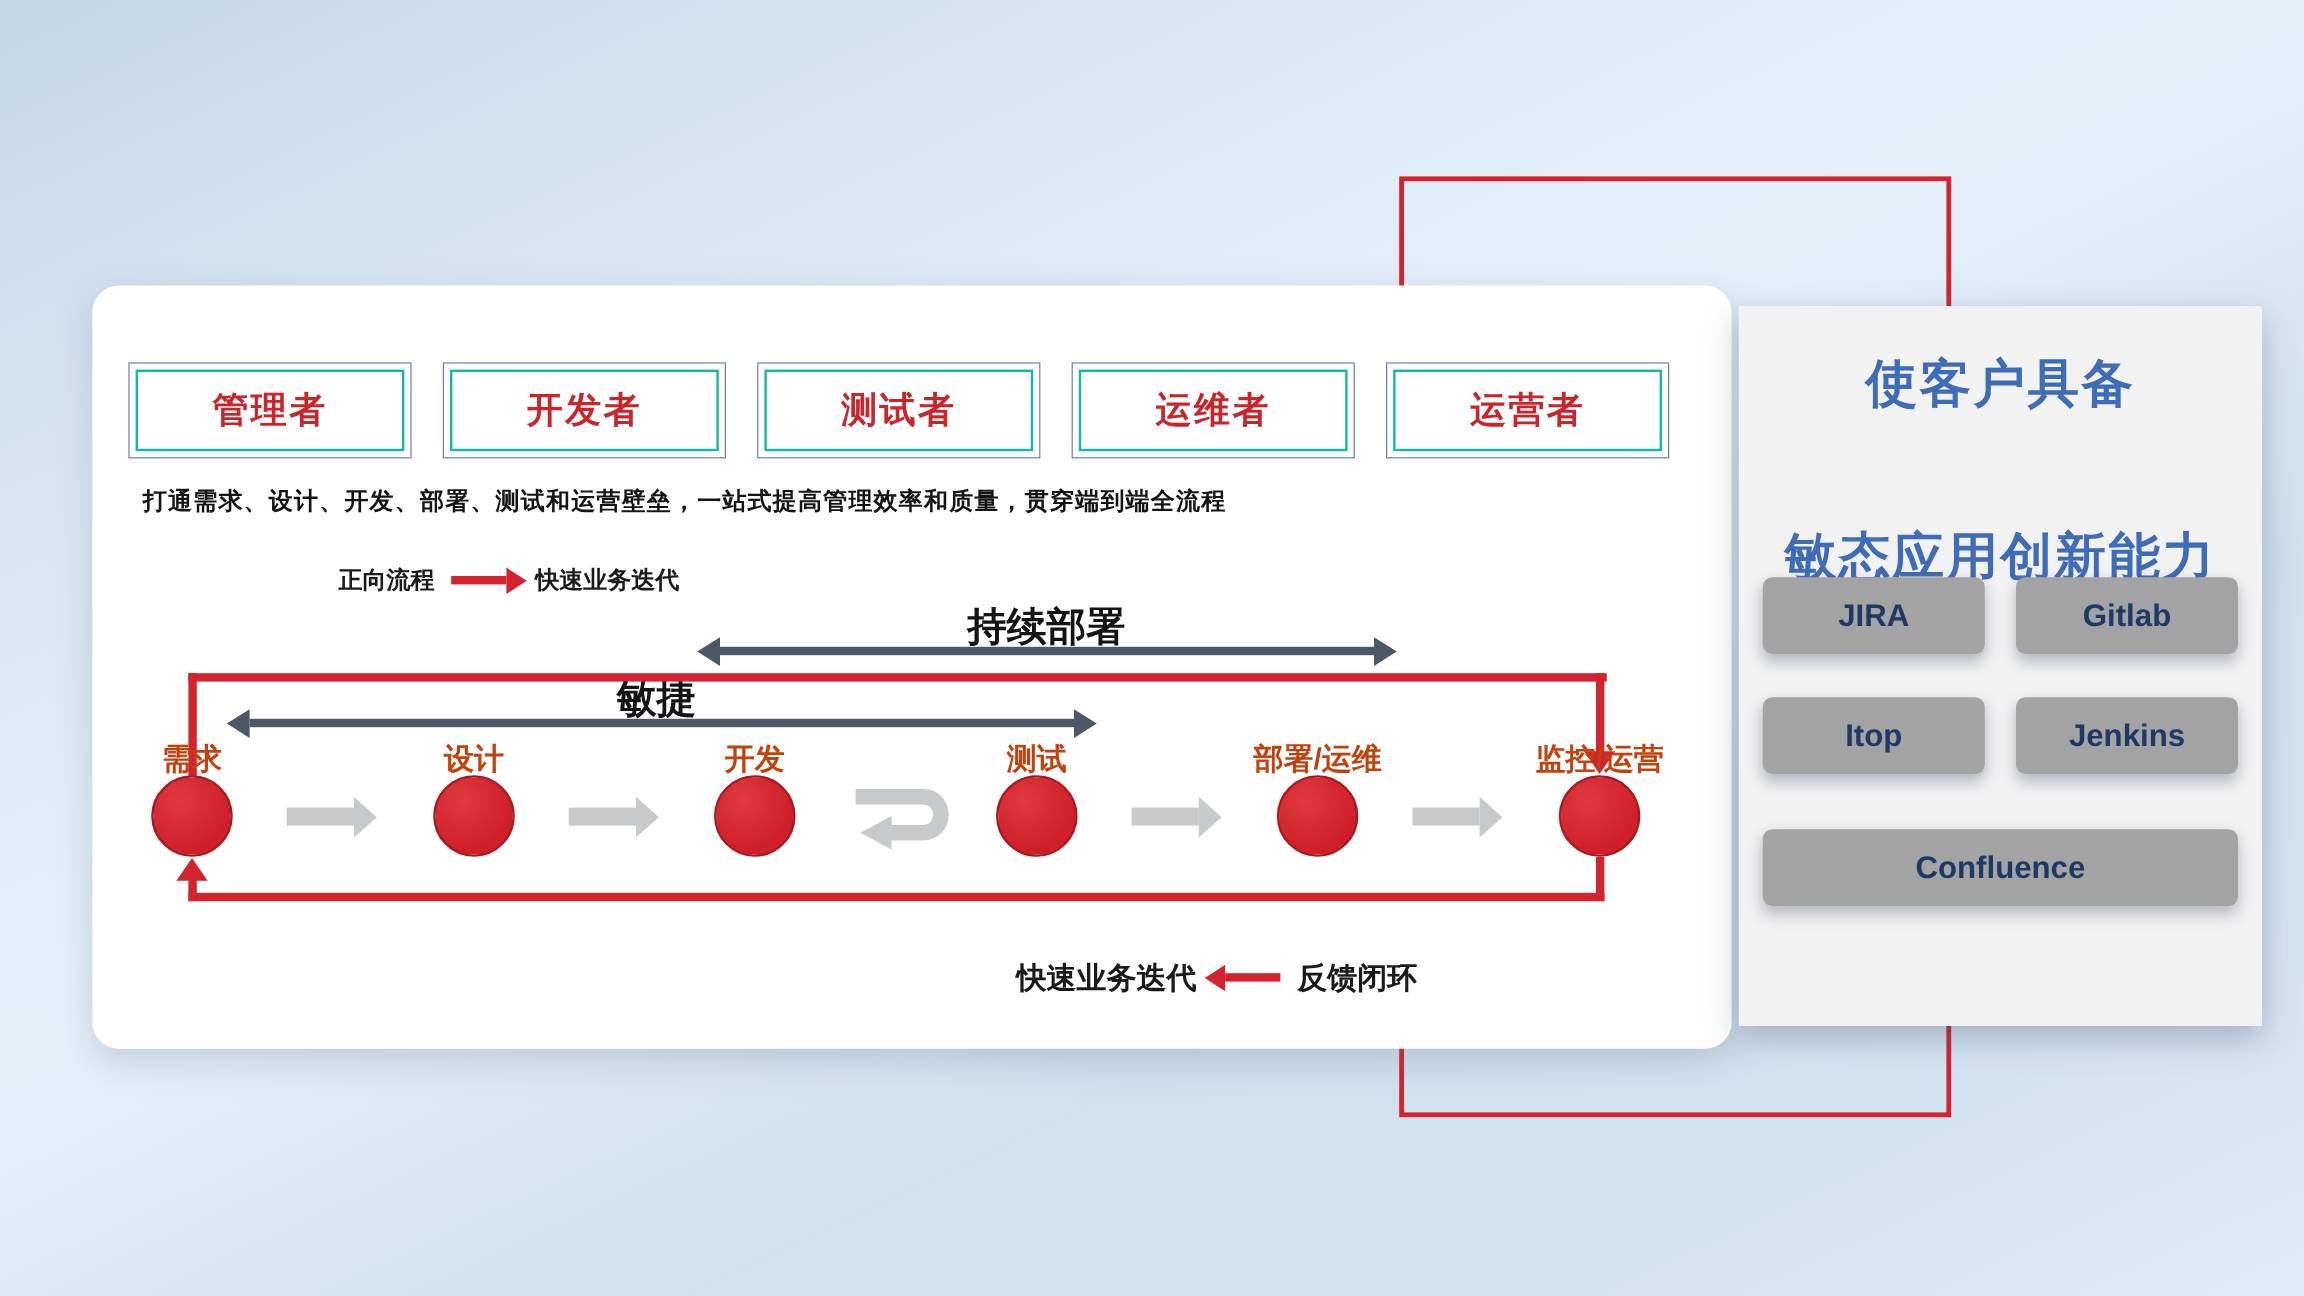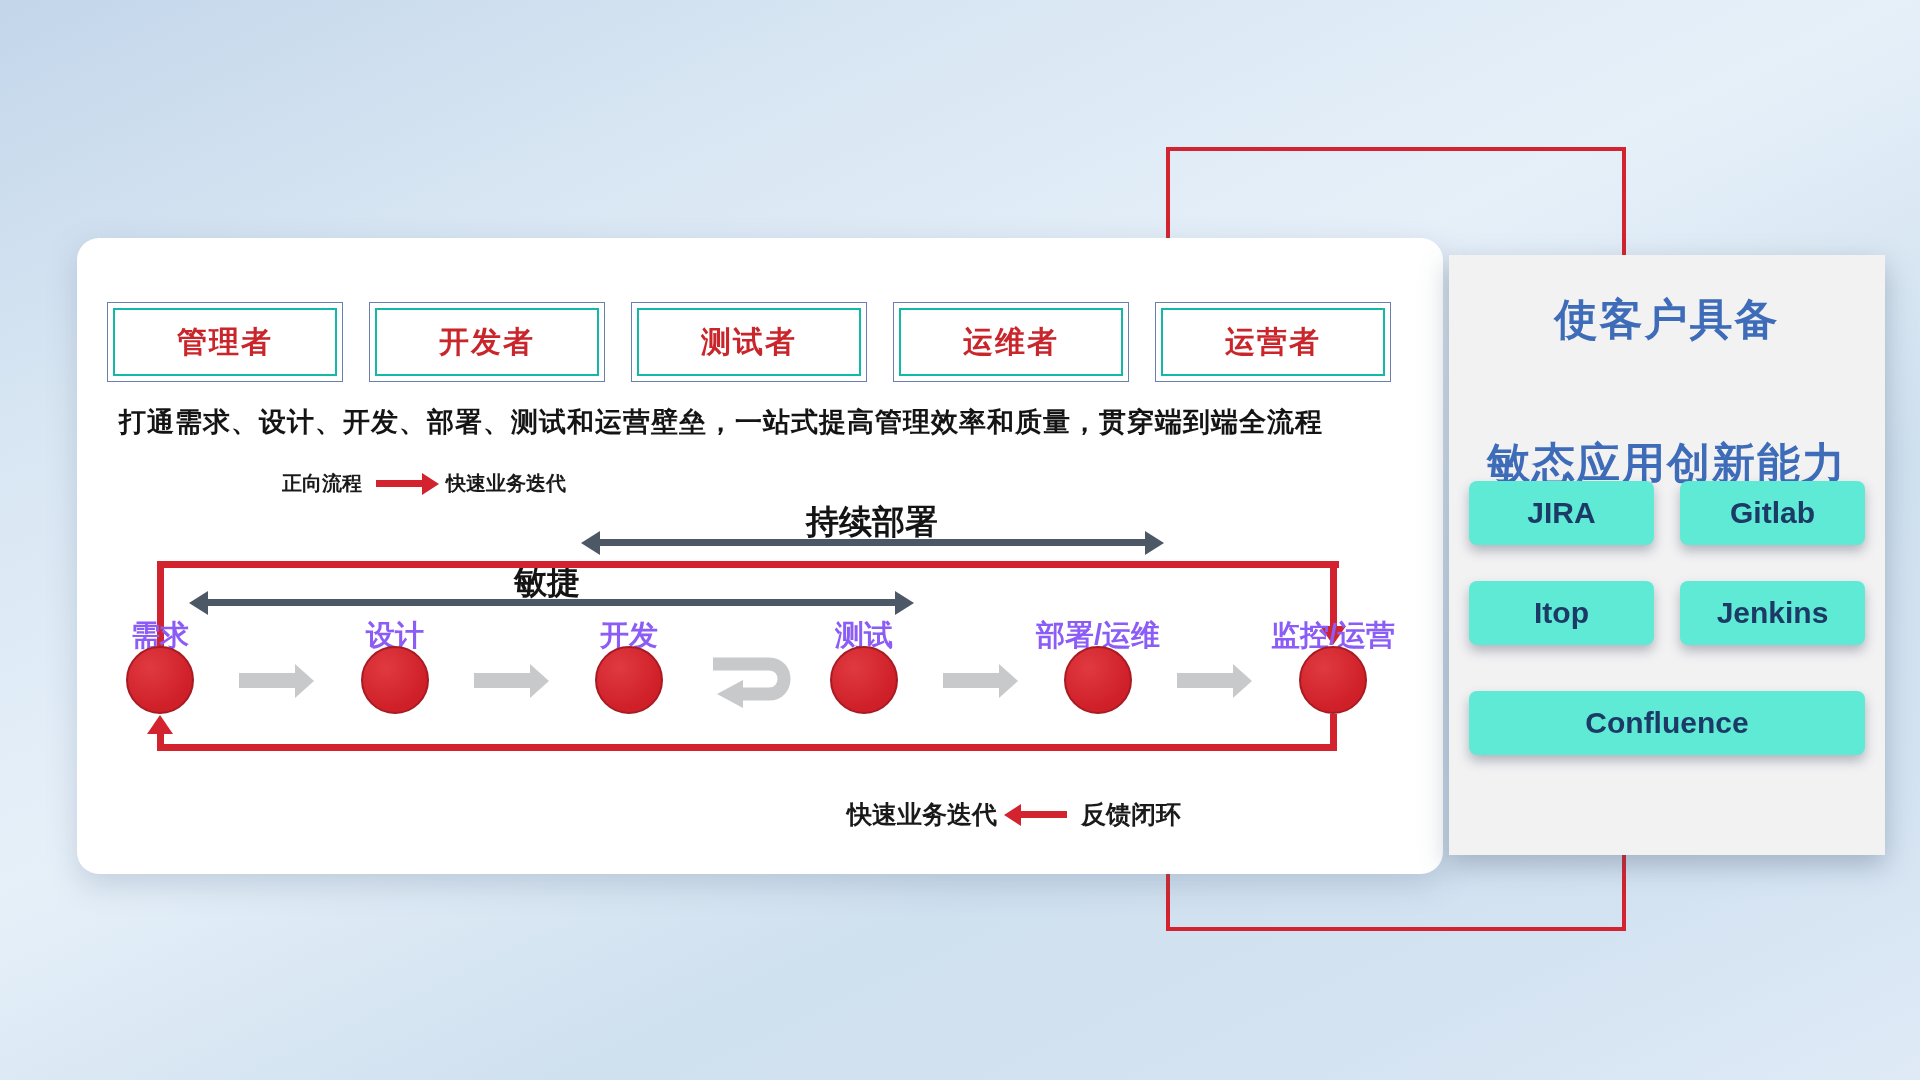--- a/index.html
+++ b/index.html
@@ -33,21 +33,21 @@
     border:1px solid #6b7fae; padding:5px;
   }
   .role-box-inner{
     width:100%; height:100%; border:2px solid #14b8a6;
     display:flex; align-items:center; justify-content:center;
     font-size:30px; font-weight:bold; color:#c9252b; letter-spacing:2px;
   }
 
   .headline{
     position:absolute; left:42px; top:166px; width:1300px;
-    font-size:27px; font-weight:bold; color:#141414; letter-spacing:1px;
+    font-size:20px; font-weight:bold; color:#141414; letter-spacing:1px;
   }
 
   
   .legend-forward{
     position:absolute; left:205px; top:232px;
     display:flex; align-items:center; gap:14px;
     font-size:20px; font-weight:bold; color:#1a1a1a;
   }
   .arrow-right-red{ position:relative; width:46px; height:7px; background:#d2232e; display:inline-block; margin-right:10px;}
   .arrow-right-red::after{
@@ -88,21 +88,21 @@
   .loop-right-bot-v{ left:1253px; top:476px; width:7px; height:37px; }
   .loop-bot-h{ left:80px; top:506px; width:1180px; height:7px; }
   .loop-left-bot-v{ left:80px; top:494px; width:7px; height:19px; }
   .loop-arrow-up{
     position:absolute; left:70px; top:477px; width:0; height:0;
     border-left:13px solid transparent; border-right:13px solid transparent; border-bottom:19px solid #d2232e;
   }
 
   
   .stage-node{ position:absolute; top:378px; width:160px; text-align:center; }
-  .stage-label{ font-size:29px; font-weight:bold; color:#8b5cf6; height:28px; white-space:nowrap; }
+  .stage-label{ font-size:25px; font-weight:bold; color:#c2410c; height:28px; white-space:nowrap; }
   .stage-circle{
     width:68px; height:68px; border-radius:50%; margin:2px auto 0 auto;
     background:radial-gradient(circle at 35% 30%, #e03a40, #cf1f28 70%);
     border:2px solid #a81b23; position:relative; z-index:3;
   }
 
   
   .block-arrow{ position:absolute; top:435px; width:56px; height:15px; background:#c7c9cb; }
   .block-arrow::after{
     content:""; position:absolute; right:-19px; top:50%; transform:translateY(-50%);
@@ -121,23 +121,23 @@
   
   .gray-panel{
     position:absolute; left:1449px; top:255px; width:436px; height:600px;
     background:#f2f2f3; z-index:3;
     box-shadow:0 10px 26px rgba(70,85,110,.35);
   }
   .rp-title{ position:absolute; width:100%; text-align:center; font-size:43px; font-weight:bold; color:#3e6cb8; letter-spacing:2px; }
   .rp-title1{ top:36px; }
   .rp-title2{ top:132px;margin-top:48px; }
   .tool{
-    position:absolute; height:64px; background:#5eead4; border-radius:8px;
+    position:absolute; height:64px; background:#a3a3a3; border-radius:8px;
     display:flex; align-items:center; justify-content:center;
-    font-size:30px; font-weight:bold; color:#1d3a66;
+    font-size:26px; font-weight:bold; color:#1d3a66;
     box-shadow:0 6px 12px rgba(60,70,95,.35);
   }
   .tool-1{ left:20px;  top:226px; width:185px; }
   .tool-2{ left:231px; top:226px; width:185px; }
   .tool-3{ left:20px;  top:326px; width:185px; }
   .tool-4{ left:231px; top:326px; width:185px; }
   .tool-5{ left:20px;  top:436px; width:396px; }
 </style>
 </head>
 <body>

